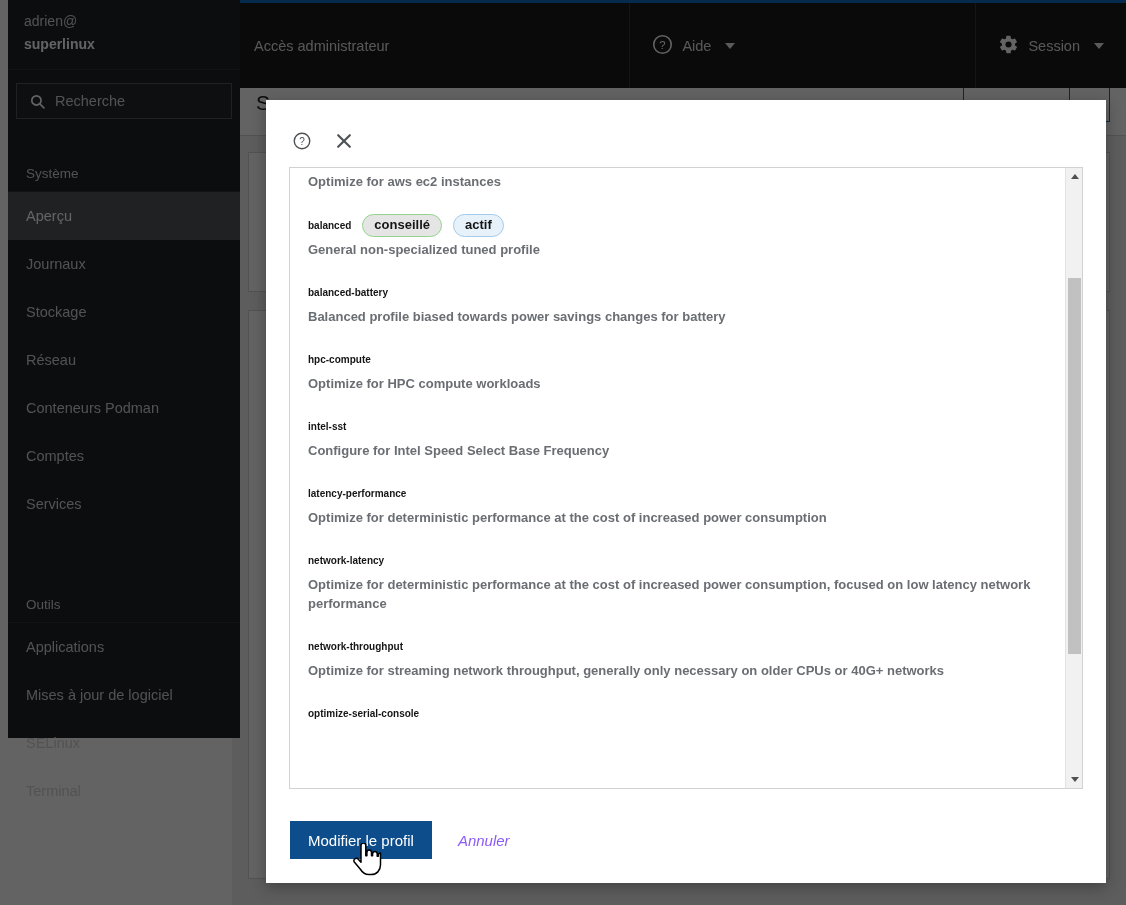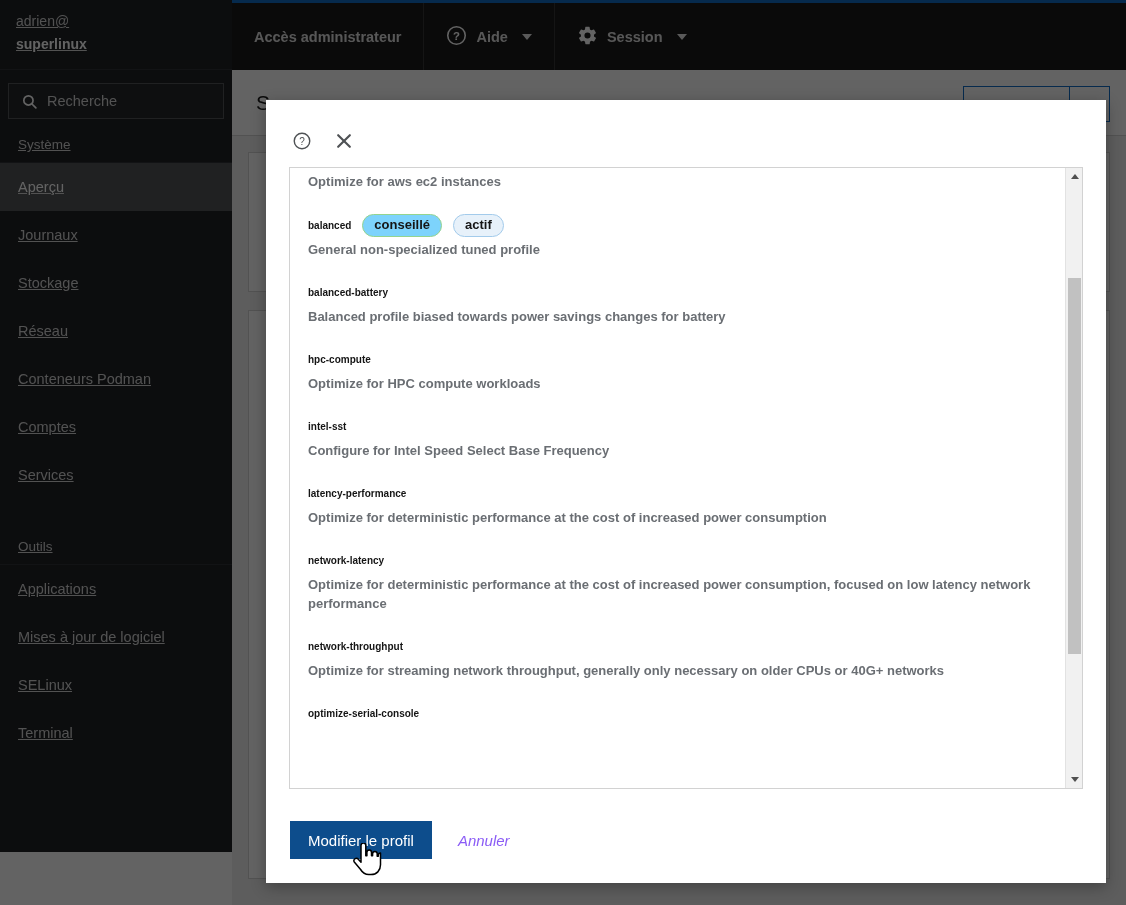--- a/index.html
+++ b/index.html
@@ -6,26 +6,25 @@
   html, body {
     width: 1126px; height: 905px;
     font-family: "Liberation Sans", sans-serif;
     overflow: hidden;
     background: #fff;
   }
   #app { position: relative; width: 1126px; height: 905px; }
 
   
   .sidebar {
-    position: absolute; left: 0; top: 0;
-    width: 232px; height: 852px;
+    position: absolute; left: 8px; top: 0;
+    width: 232px; height: 738px;
     background: #1b1d21;
     color: #d2d2d2;
     z-index: 5;
-    text-decoration: underline;
   }
   .sb-header {
     height: 70px; padding: 10px 16px 0 16px;
     background: #1b1d21;
     border-bottom: 1px solid #2b2e33;
   }
   .sb-user { font-size: 14px; color: #d2d2d2; line-height: 23px; }
   .sb-host { font-size: 14px; color: #ffffff; font-weight: bold; line-height: 23px; }
   .sb-searchwrap { padding: 13px 8px 10px 8px; }
   .sb-search {
@@ -43,38 +42,38 @@
     width: 160px; height: 34px;
     background: transparent; border: 0; outline: none;
     color: #d2d2d2; font-size: 14.5px;
     font-family: "Liberation Sans", sans-serif;
   }
   .sb-search input::placeholder { color: #d2d2d2; opacity: 1; }
   .sb-group {
     font-size: 13.5px; color: #d2d2d2;
     padding: 8px 18px 10px 18px;
     border-bottom: 1px solid #2b2e33;
+    margin-top: 29px;
   }
   .sb-item {
     font-size: 14.5px; color: #d2d2d2;
     padding: 0 18px; height: 48px; line-height: 48px;
     cursor: pointer; white-space: nowrap;
   }
   .sb-item.active { background: #4f5255; color: #fff; }
   .sb-spacer { height: 32px; }
 
   
   .topbar {
     position: absolute; left: 232px; top: 0;
-    width: 894px; height: 70px;
+    width: 894px; height: 88px;
     background: #151515;
     border-top: 3px solid #0d69c5;
-    display: flex; align-items: stretch; justify-content: flex-start;
+    display: flex; align-items: stretch; justify-content: space-between;
     z-index: 4;
-    font-weight: bold;
   }
   .tb-item {
     display: flex; align-items: center; gap: 9px;
     padding: 0 22px; color: #e0e0e0; font-size: 14.5px;
     cursor: pointer;
   }
   .tb-sep { border-left: 1px solid #343434; }
   .caret-down {
     width: 0; height: 0; margin-left: 5px;
     border-left: 5px solid transparent;
@@ -158,21 +157,21 @@
     padding: 11px 18px 12px 18px;
     cursor: pointer; position: relative;
   }
   .opt-title-row { display: flex; align-items: center; gap: 11px; }
   .opt-title { font-size: 10px; color: #151515; line-height: 22px; }
   .opt-desc { font-size: 13px; color: #6a6e73; line-height: 19px; margin-top: 3px; }
   .badge {
     font-size: 13px; padding: 1px 11px 2px 11px;
     border-radius: 13px; line-height: 18px;
   }
-  .badge-green { background: #7dd3fc; border: 1px solid #95d48e; color: #151515; }
+  .badge-green { background: #e5e5e5; border: 1px solid #95d48e; color: #151515; }
   .badge-blue  { background: #e7f1fa; border: 1px solid #a3cbeb; color: #151515; }
 
   
   .sbar {
     position: absolute; right: 0; top: 0; bottom: 0;
     width: 17px; background: #f1f1f1;
     border-left: 1px solid #e2e2e2;
     cursor: pointer;
   }
   .sbar-arrow {

